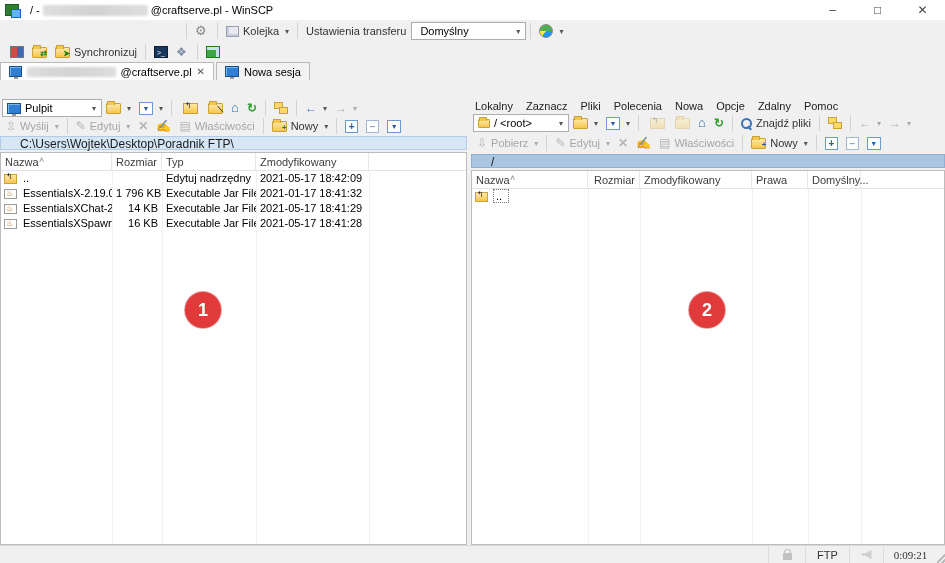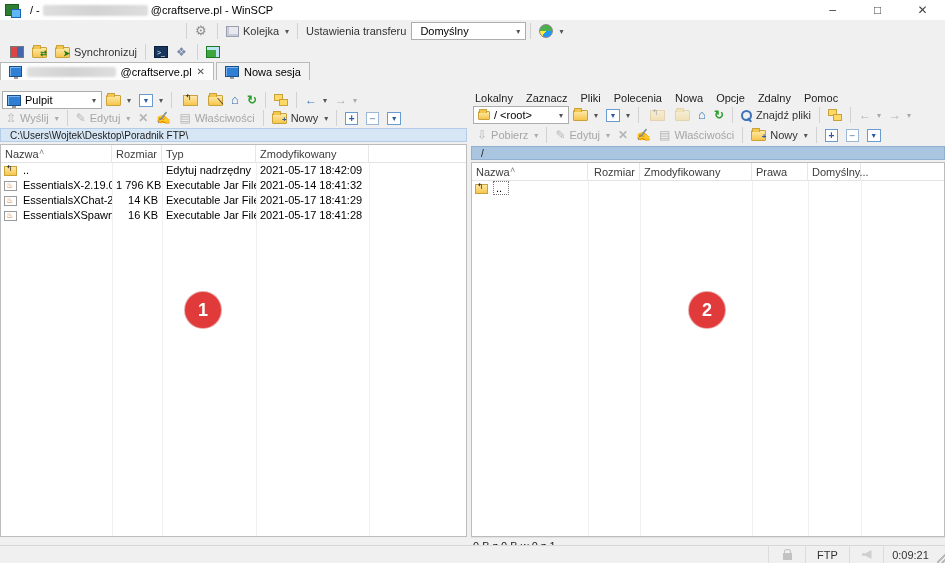--- a/index.html
+++ b/index.html
@@ -43,21 +43,21 @@
 
   
   .tabbar { left:0; top:62px; width:945px; height:18px; display:flex; align-items:flex-end; }
   .tab { height:18px; display:flex; align-items:center; gap:5px; padding:0 8px; font-size:11px; border:1px solid #b9b9b9; border-bottom:none; }
   .tab.active { background:#fdfdfd; width:214px; }
   .tab.idle { background:#f2f2f2; margin-left:2px; }
   .tab .x { color:#555; font-size:10px; margin-left:auto; }
   .redact.tab-r { width:100px; height:10px; }
 
   
-  .main { left:0; top:88px; width:945px; height:465px; }
+  .main { left:0; top:96px; width:945px; height:465px; }
   .panel { position:absolute; top:0; height:465px; }
   .panel.left { left:0; width:467px; }
   .panel.right { left:471px; width:474px; }
   .splitter { position:absolute; left:467px; top:0; width:4px; height:465px; background:#f0f0f0; }
 
   .menubar { position:absolute; left:4px; top:2px; height:15px; display:flex; gap:13px; font-size:11px; color:#222; align-items:center; }
   .ptool { position:absolute; left:0; height:18px; display:flex; align-items:center; font-size:11px; color:#333; width:100%; }
   .i-home { color:#2f6fb0; font-size:13px; line-height:12px; }
   .i-refresh { color:#2f9e2f; font-weight:bold; font-size:12px; line-height:12px; }
   .i-back { color:#3a78c0; font-weight:bold; font-size:12px; }
@@ -67,21 +67,21 @@
   .i-minusbox { width:13px; height:13px; border:1px solid #9db8d6; background:#fff; color:#8aa4c2; font-size:10px; line-height:11px; text-align:center; font-weight:bold; }
   .i-x { color:#b5b5b5; font-weight:bold; font-size:12px; }
   .i-edit, .i-props, .i-send, .i-ren { color:#b5b5b5; font-size:12px; line-height:12px; }
   .tree-ico { width:14px; height:12px; position:relative; }
   .tree-ico::before, .tree-ico::after { content:""; position:absolute; width:7px; height:5px; background:#ffd966; border:1px solid #caa23c; }
   .tree-ico::before { left:0; top:0; } .tree-ico::after { right:0; bottom:0; }
   .mag { width:11px; height:11px; position:relative; }
   .mag::before { content:""; position:absolute; left:0; top:0; width:7px; height:7px; border:2px solid #3b72b8; border-radius:50%; }
   .mag::after { content:""; position:absolute; right:0; bottom:0; width:5px; height:2px; background:#3b72b8; transform:rotate(45deg); }
 
-  .pathbar { position:absolute; left:0; width:100%; height:14px; font-size:10px; line-height:14px; padding-left:9px; color:#1a1a1a; }
+  .pathbar { position:absolute; left:0; width:100%; height:14px; font-size:12px; line-height:14px; padding-left:19px; color:#1a1a1a; }
   .pathbar.inactive { background:#d6e6f5; border:1px solid #b3cde8; }
   .pathbar.focus { background:#a9c5e0; border:1px solid #8fb0d0; }
 
   .list { position:absolute; left:0; right:0; background:#fff; border:1px solid #bcbcbc; overflow:hidden; }
   .lv-head { display:flex; height:18px; border-bottom:1px solid #e3e3e3; font-size:11px; color:#3c3c3c; align-items:center; background:#fff; position:relative; z-index:2; }
   .hcell { height:18px; line-height:18px; padding:0 4px; border-right:1px solid #e7e7e7; position:relative; }
   .sort::after { content:"˄"; position:absolute; top:-2px; left:38px; color:#888; font-size:9px; }
   .colline { position:absolute; top:18px; bottom:0; width:1px; background:#f0f0f0; z-index:1; }
   .row { display:flex; height:15px; align-items:center; font-size:11px; color:#000; position:relative; z-index:2; }
   .cell { padding:0 4px; overflow:hidden; white-space:nowrap; height:15px; line-height:15px; }
@@ -295,21 +295,21 @@
           <span class="cell" style="width:93px;">..</span>
           <span class="cell r" style="width:50px;"></span>
           <span class="cell" style="width:94px;">Edytuj nadrzędny</span>
           <span class="cell" style="width:113px;">2021-05-17 18:42:09</span>
         </div>
         <div class="row">
           <span class="fi jar"></span>
           <span class="cell" style="width:93px;">EssentialsX-2.19.0-de...</span>
           <span class="cell r" style="width:50px;">1 796 KB</span>
           <span class="cell" style="width:94px;">Executable Jar File</span>
-          <span class="cell" style="width:113px;">2021-05-14 18:41:32</span>
+          <span class="cell" style="width:113px;">2021-01-17 18:41:32</span>
         </div>
         <div class="row">
           <span class="fi jar"></span>
           <span class="cell" style="width:93px;">EssentialsXChat-2.19....</span>
           <span class="cell r" style="width:50px;">14 KB</span>
           <span class="cell" style="width:94px;">Executable Jar File</span>
           <span class="cell" style="width:113px;">2021-05-17 18:41:29</span>
         </div>
         <div class="row">
           <span class="fi jar"></span>
@@ -452,20 +452,20 @@
 
   <div class="abs statusbar">
     <span style="flex:1"></span>
     <span class="sb-cell" style="width:37px;">
         <span class="lock"></span>
       </span>
     <span class="sb-cell" style="width:44px;">FTP</span>
     <span class="sb-cell" style="width:34px;">
         <span class="bell"></span>
       </span>
-    <span class="sb-cell" style="width:54px;">0:09:21</span>
+    <span class="sb-cell" style="width:54px;font-family:Liberation Serif, serif;">0:09:21</span>
     <span class="grip"></span>
   </div>
 
   <div class="circle" style="left:185px; top:292px;">1</div>
   <div class="circle" style="left:689px; top:292px;">2</div>
 
 </div>
 
 </body></html>

